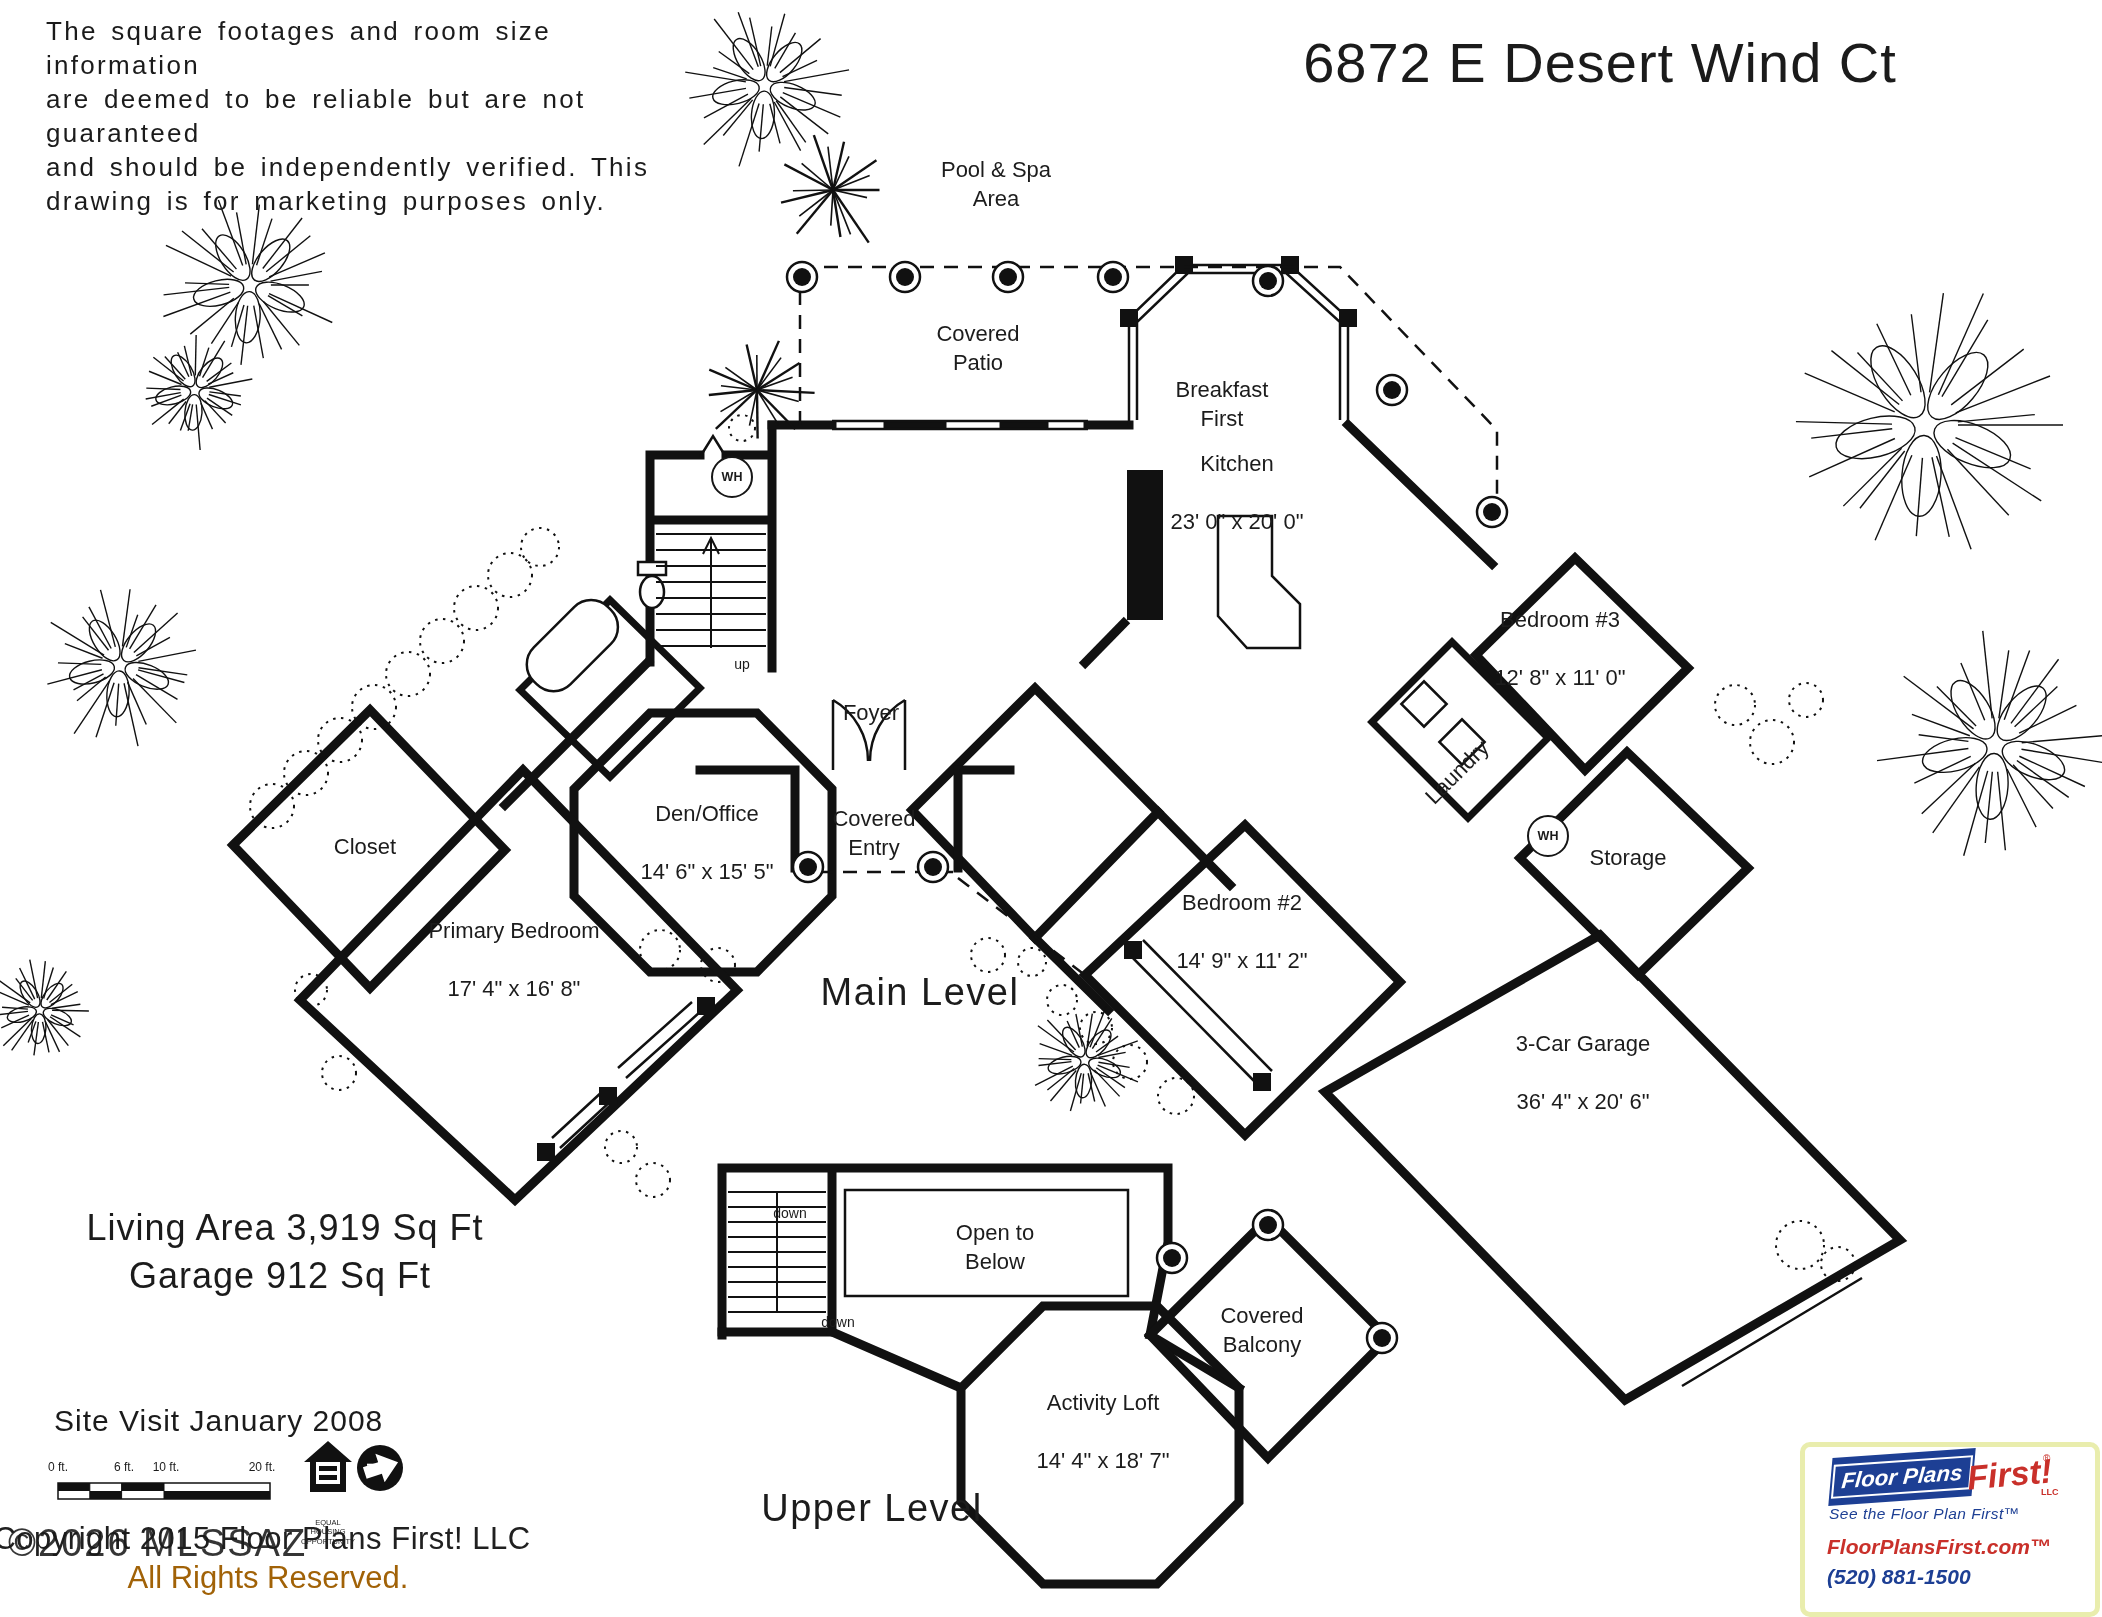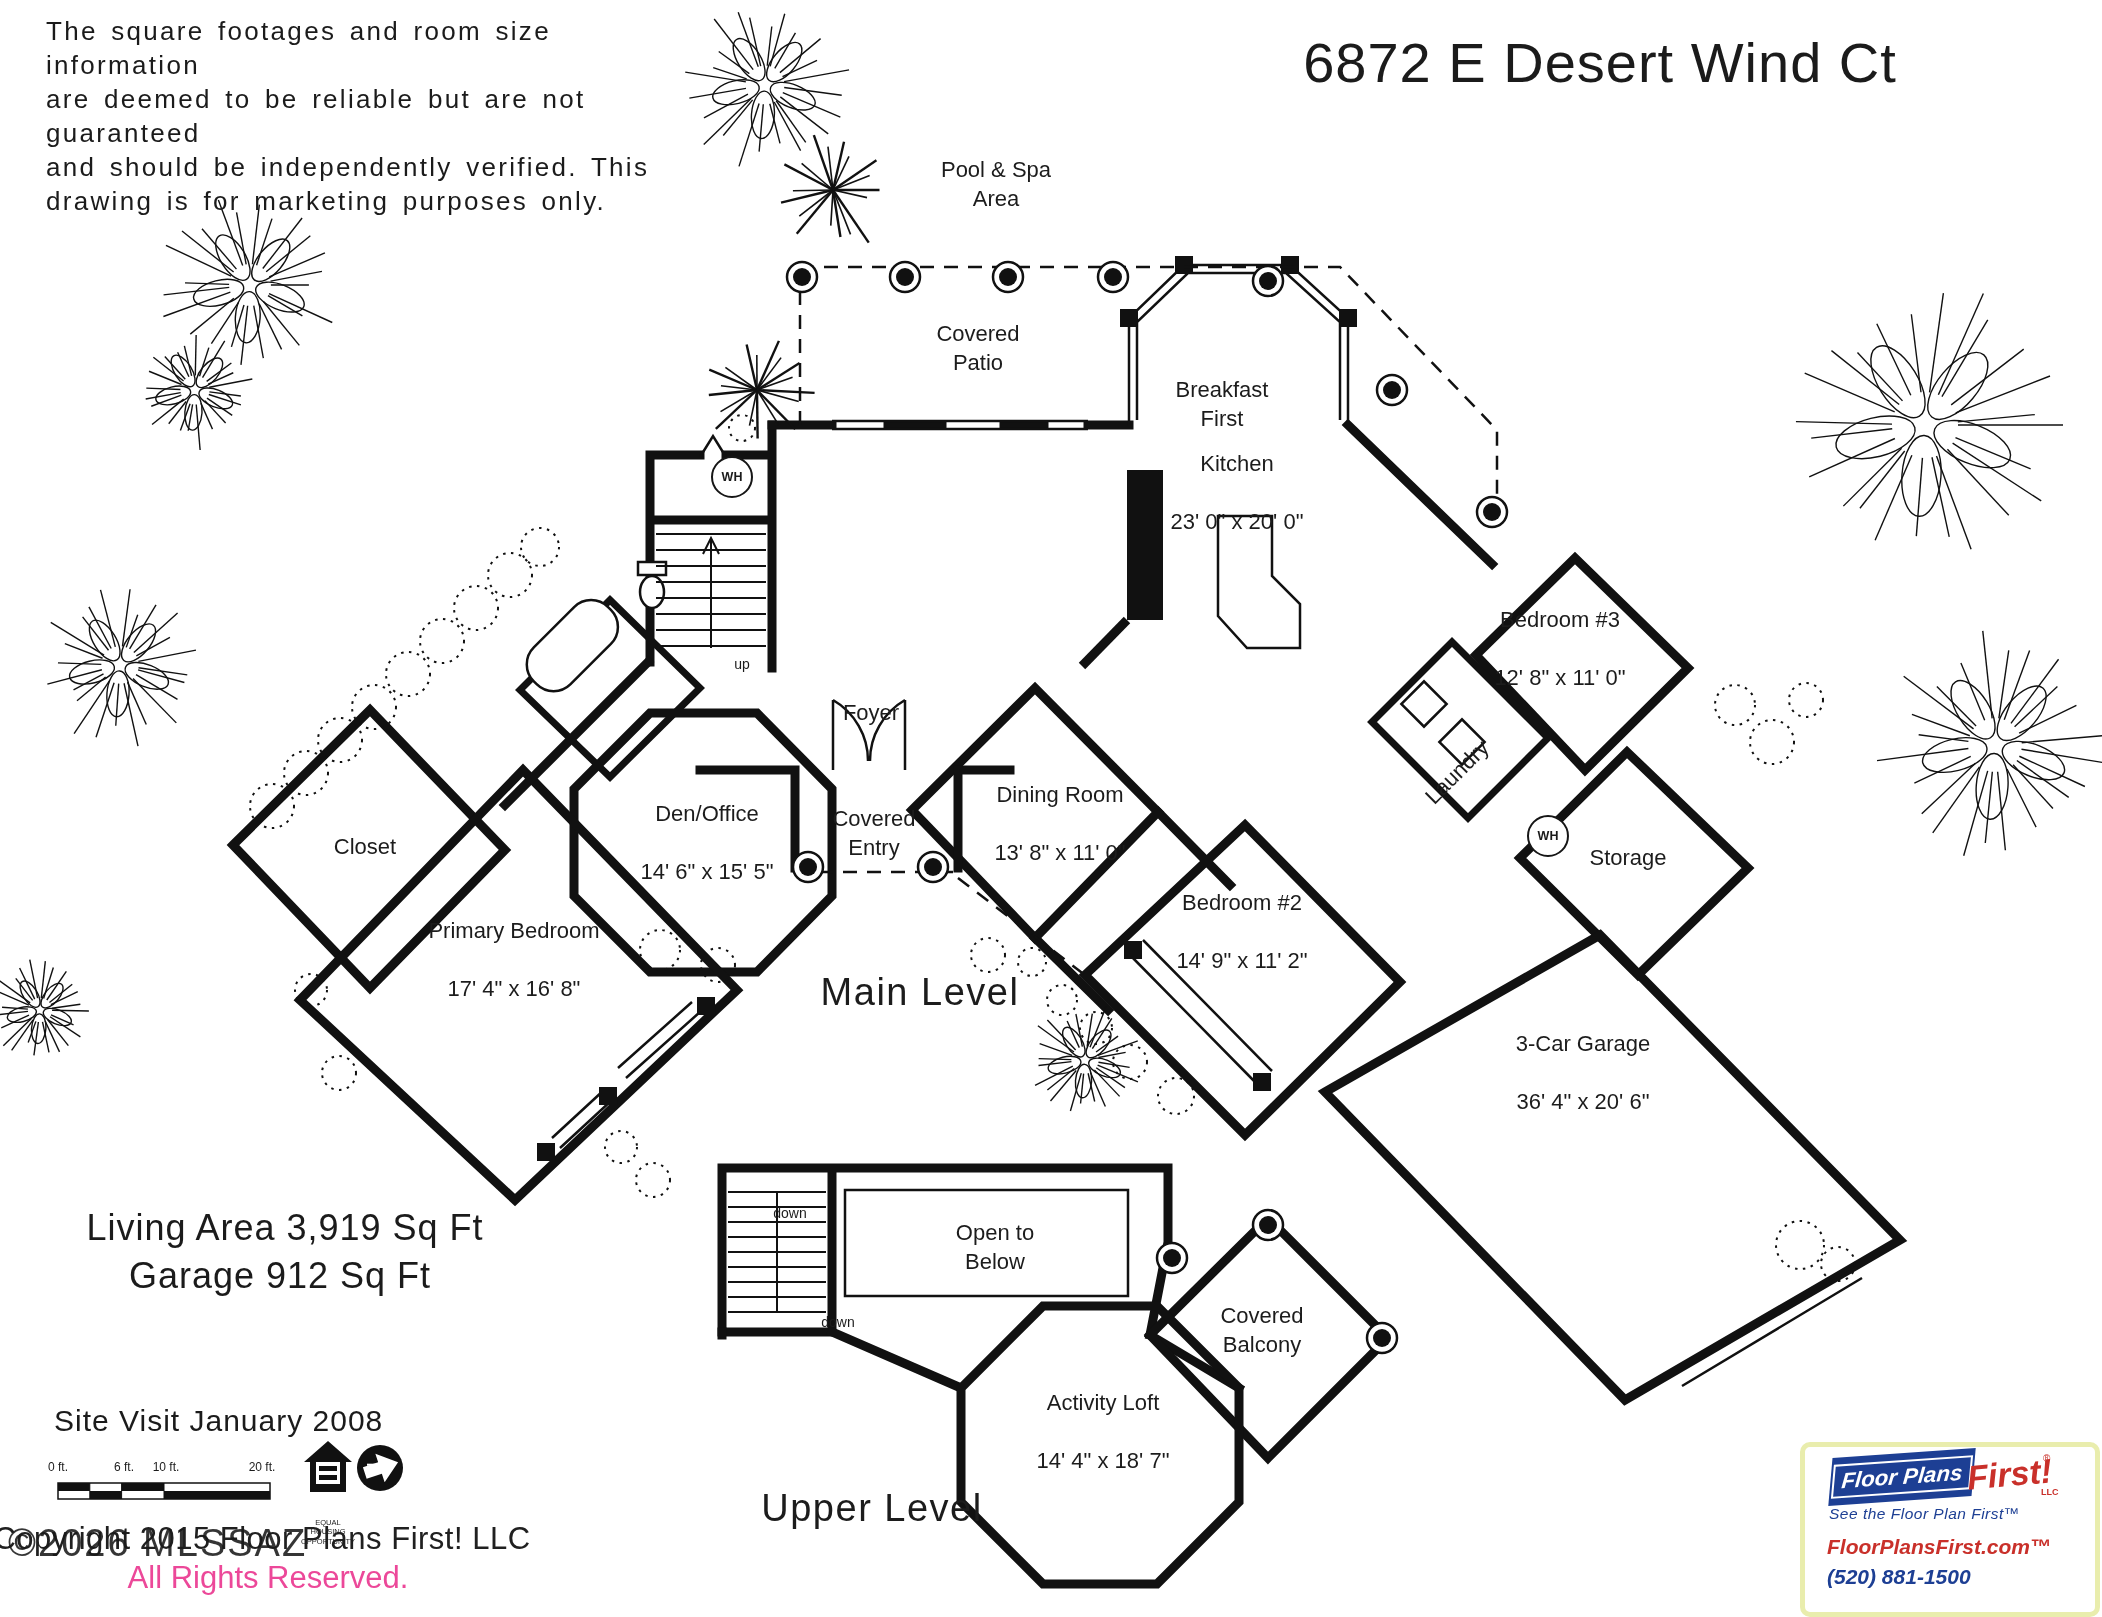--- a/index.html
+++ b/index.html
@@ -22,21 +22,21 @@
   .wh{position:absolute;width:38px;height:38px;border:2.5px solid #161616;border-radius:50%;
       transform:translate(-50%,-50%);display:flex;align-items:center;justify-content:center;
       font-size:12.5px;background:#fff;z-index:5;font-weight:bold;}
   #ehoCaption{position:absolute;left:328px;top:1506px;transform:translateX(-50%);text-align:center;
               font-size:7.5px;line-height:1.25;white-space:pre-line;z-index:6;margin-top:12px;}
   #northN{position:absolute;left:372px;top:1468px;transform:translate(-50%,-50%) rotate(-90deg);
           color:#fff;font-weight:bold;font-size:14px;z-index:6;}
   #cpr1{position:absolute;left:262px;top:1539px;transform:translate(-50%,-50%);font-size:31px;
         letter-spacing:0.5px;white-space:nowrap;color:#202020;z-index:5;}
   #cpr2{position:absolute;left:268px;top:1578px;transform:translate(-50%,-50%);font-size:31px;
-        white-space:nowrap;color:#ec4899;z-index:5;}
+        white-space:nowrap;color:#a16207;z-index:5;}
   #wm{position:absolute;left:8px;top:1543px;transform:translateY(-50%);font-size:38px;letter-spacing:2px;
       color:rgba(25,25,25,0.88);white-space:nowrap;z-index:6;}
   
   #logoBox{position:absolute;left:1800px;top:1442px;width:290px;height:165px;border:5px solid #e9edad;
            border-radius:10px;background:#fff;z-index:5;}
   #logoBlue{position:absolute;left:26px;top:6px;width:142px;height:48px;background:#1d3f94;
             transform:skewX(-9deg) rotate(-4deg);display:flex;align-items:center;justify-content:center;}
   #logoBlueInner{border:2px solid #fff;padding:2px 7px;color:#fff;font-size:22px;font-style:italic;
                  font-weight:bold;white-space:nowrap;}
   #logoFirst{position:absolute;left:162px;top:8px;color:#c9302a;font-size:34px;font-weight:bold;
@@ -524,24 +524,20 @@
     <div class="rn">Kitchen</div>
     <div class="rd">23' 0" x 20' 0"</div>
   </div>
   <div class="lbl" style="left:1560px;top:649px">
     <div class="rn">Bedroom #3</div>
     <div class="rd">12' 8" x 11' 0"</div>
   </div>
   <div class="lbl" style="left:871px;top:713px">Foyer</div>
   <div class="lbl" style="left:874px;top:833px">Covered
 Entry</div>
-  <div class="lbl" style="left:1060px;top:824px">
-    <div class="rn">Dining Room</div>
-    <div class="rd">13' 8" x 11' 0"</div>
-  </div>
   <div class="lbl" style="left:707px;top:843px">
     <div class="rn">Den/Office</div>
     <div class="rd">14' 6" x 15' 5"</div>
   </div>
   <div class="lbl" style="left:365px;top:847px">Closet</div>
   <div class="lbl" style="left:514px;top:960px">
     <div class="rn">Primary Bedroom</div>
     <div class="rd">17' 4" x 16' 8"</div>
   </div>
   <div class="lbl rot45" style="left:1457px;top:772px">Laundry</div>

